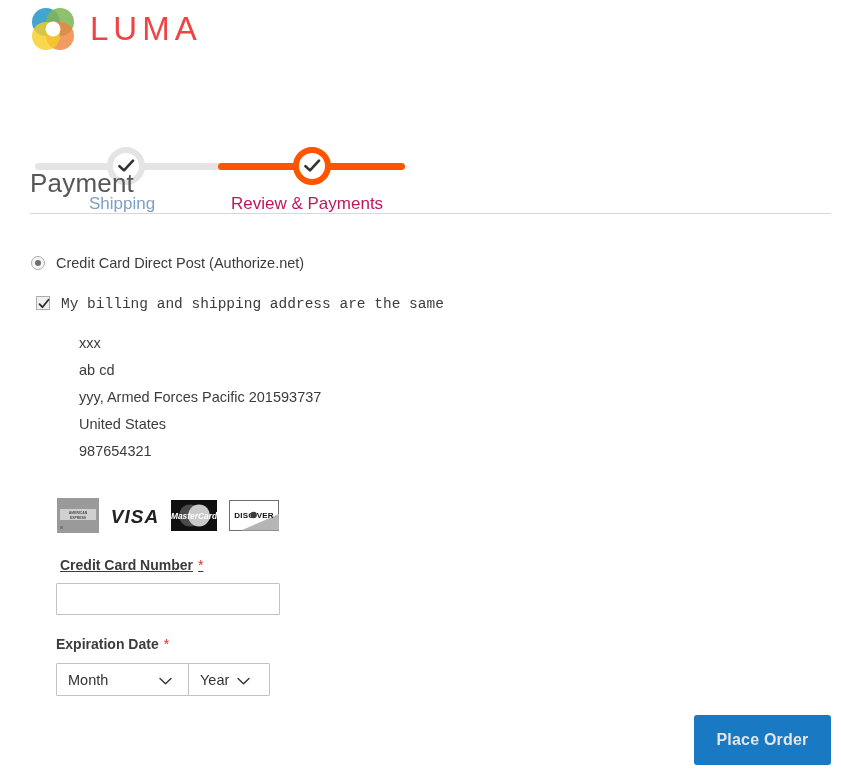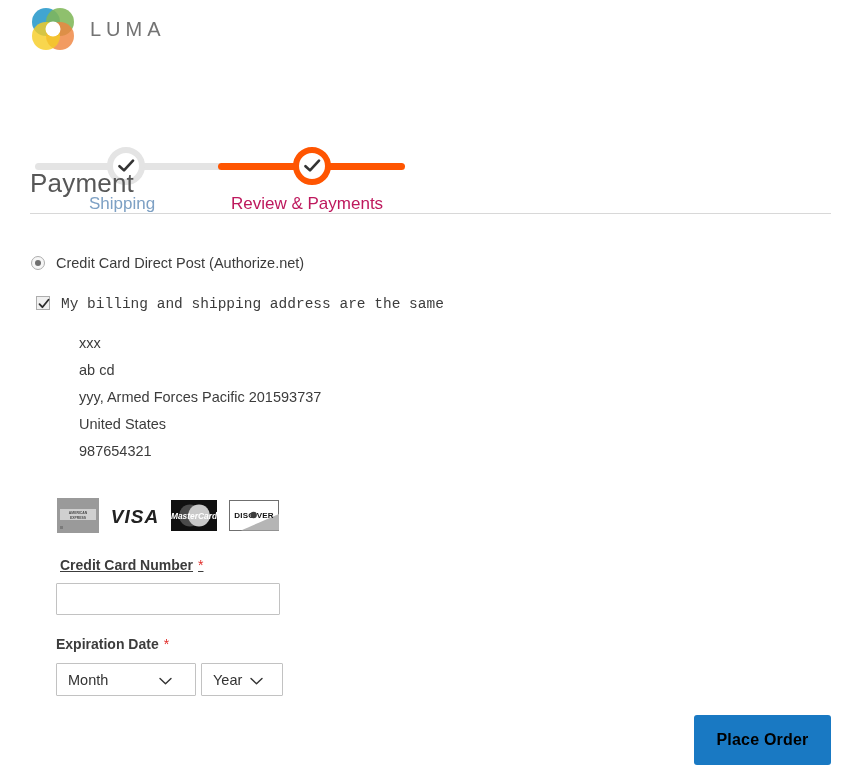--- a/index.html
+++ b/index.html
@@ -25,23 +25,23 @@
     align-items: center;
   }
   .logo-mark {
     position: relative;
     width: 46px;
     height: 46px;
   }
   .logo-mark svg { display: block; }
   .logo-word {
     margin-left: 14px;
-    font-size: 20px;
+    font-size: 33px;
     letter-spacing: 5px;
-    color: #737373;
+    color: #ef4444;
     font-family: "Liberation Sans", sans-serif;
     font-weight: 400;
   }
 
   
   .progress {
     position: absolute;
     left: 0;
     top: 70px;
     width: 841px;
@@ -223,36 +223,36 @@
     box-sizing: border-box;
     border: 1px solid #c2c2c2;
     background: #ffffff;
     border-radius: 1px;
     display: flex;
     align-items: center;
     justify-content: space-between;
     padding: 0 23px 0 11px;
   }
   .select-month { left: 56px; width: 140px; }
-  .select-year  { left: 201px; width: 82px; justify-content: space-between; }
+  .select-year  { left: 188px; width: 82px; justify-content: space-between; }
   .select-text {
     font-size: 14.5px;
     color: #333333;
   }
   .chev { display: block; flex: none; margin-left: 8px; }
 
   
   .place-order {
     position: absolute;
     left: 694px;
     top: 715px;
     width: 137px;
     height: 50px;
     background: #1979c3;
-    color: #000000;
+    color: #e5e5e5;
     border: none;
     border-radius: 3px;
     font-family: "Liberation Sans", sans-serif;
     font-size: 16px;
     font-weight: bold;
     cursor: pointer;
     letter-spacing: 0.2px;
   }
 </style>
 </head>

